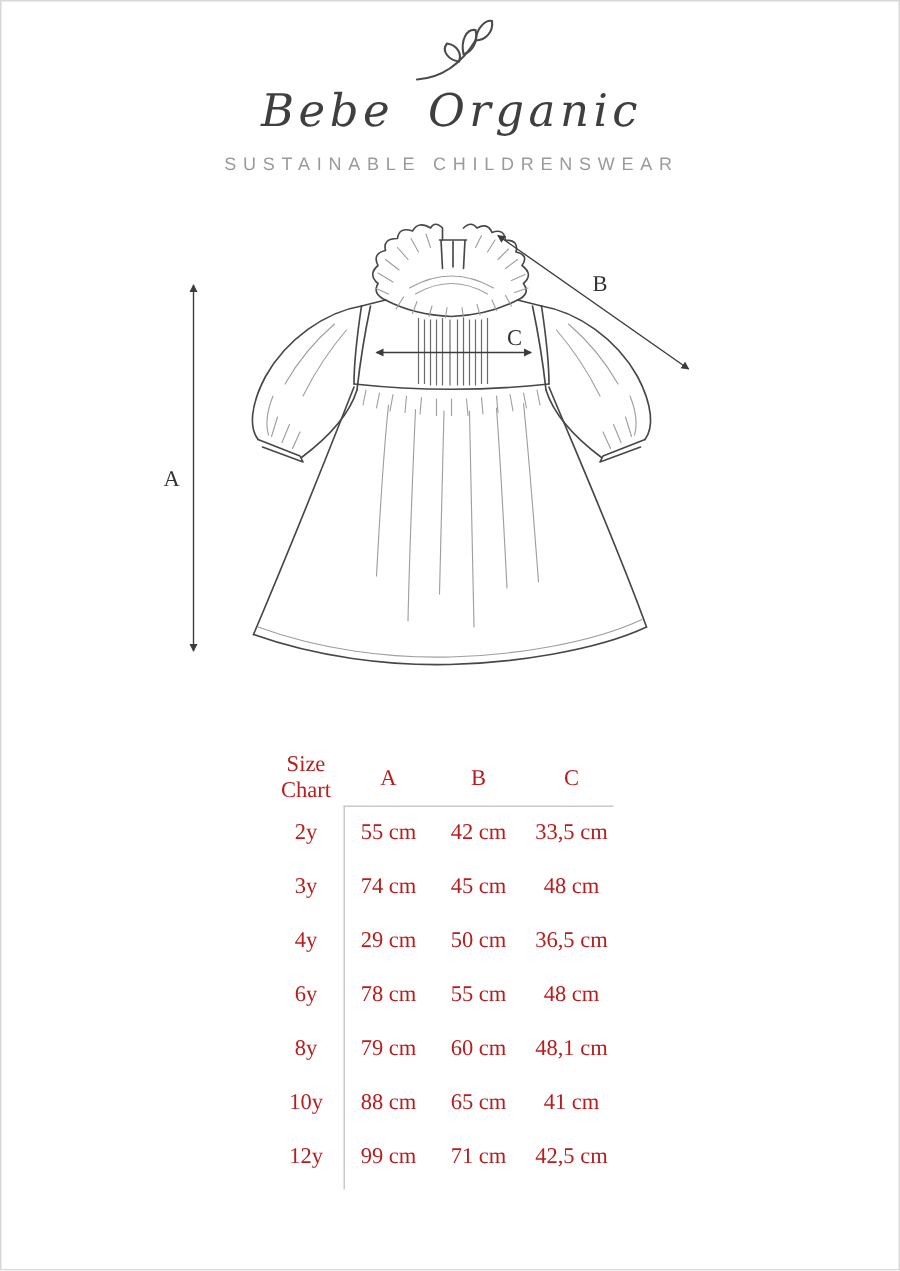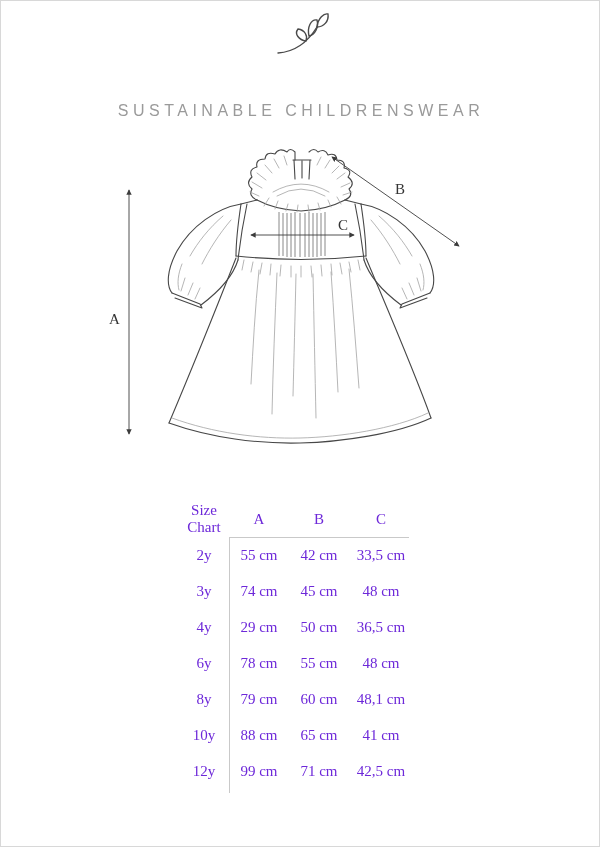--- a/index.html
+++ b/index.html
@@ -23,36 +23,36 @@
     font-weight:400;
     font-size:30px;
     letter-spacing:3px;
     word-spacing:10px;
     color:#3f3f3f;
   }
   .tagline{
     position:absolute;left:0;top:101px;width:600px;
     text-align:center;
     font-family:"Liberation Sans", sans-serif;
-    font-size:16px;
+    font-size:12px;
     letter-spacing:4.5px;
     color:#9a9a9a;
   }
   
   .diagram{position:absolute;left:0;top:145px;width:600px;height:320px;}
   .diagram text{
     font-family:"Liberation Serif", serif;
     font-size:15px;
     fill:#333;
   }
   
   .size-table{
     position:absolute;left:178px;top:500px;width:240px;
     font-family:"Liberation Serif", serif;
-    font-size:15px;color:#6d28d9;
+    font-size:15px;color:#b91c1c;
   }
   .grid{
     display:grid;
     grid-template-columns:50px 60px 60px 64px;
     grid-auto-rows:36px;
     align-items:center;
   }
   .cell{text-align:center;}
   .title-cell{line-height:1.12;}
   .rule-h{position:absolute;left:50px;top:36px;width:180px;height:1px;background:#c9c9c9;}
@@ -65,20 +65,21 @@
 
   <svg class="sprig" viewBox="0 0 56 46">
     <g fill="none" stroke="#4a4a4a" stroke-width="1.4" stroke-linecap="round">
       <path d="M 3,41 C 18,40 31,33 42,15"></path>
       <path d="M 42,15 C 43,6 49,1 53,2 C 54,9 49,15 42,15 Z"></path>
       <path d="M 34,24 C 32,15 36,7 42,8 C 44,15 40,23 34,24 Z"></path>
       <path d="M 31,29 C 24,28 19,22 23,17 C 30,18 33,24 31,29 Z"></path>
     </g>
   </svg>
 
+  <div class="brand">Bebe Organic</div>
 
   <div class="tagline">SUSTAINABLE CHILDRENSWEAR</div>
 
   <svg class="diagram" viewBox="0 0 600 320">
     <defs>
       <marker id="ah" markerWidth="9" markerHeight="8" refX="5.2" refY="3" orient="auto-start-reverse">
         <path d="M0,0 L6,3 L0,6 Z" fill="#3c3c3c"></path>
       </marker>
     </defs>
 

